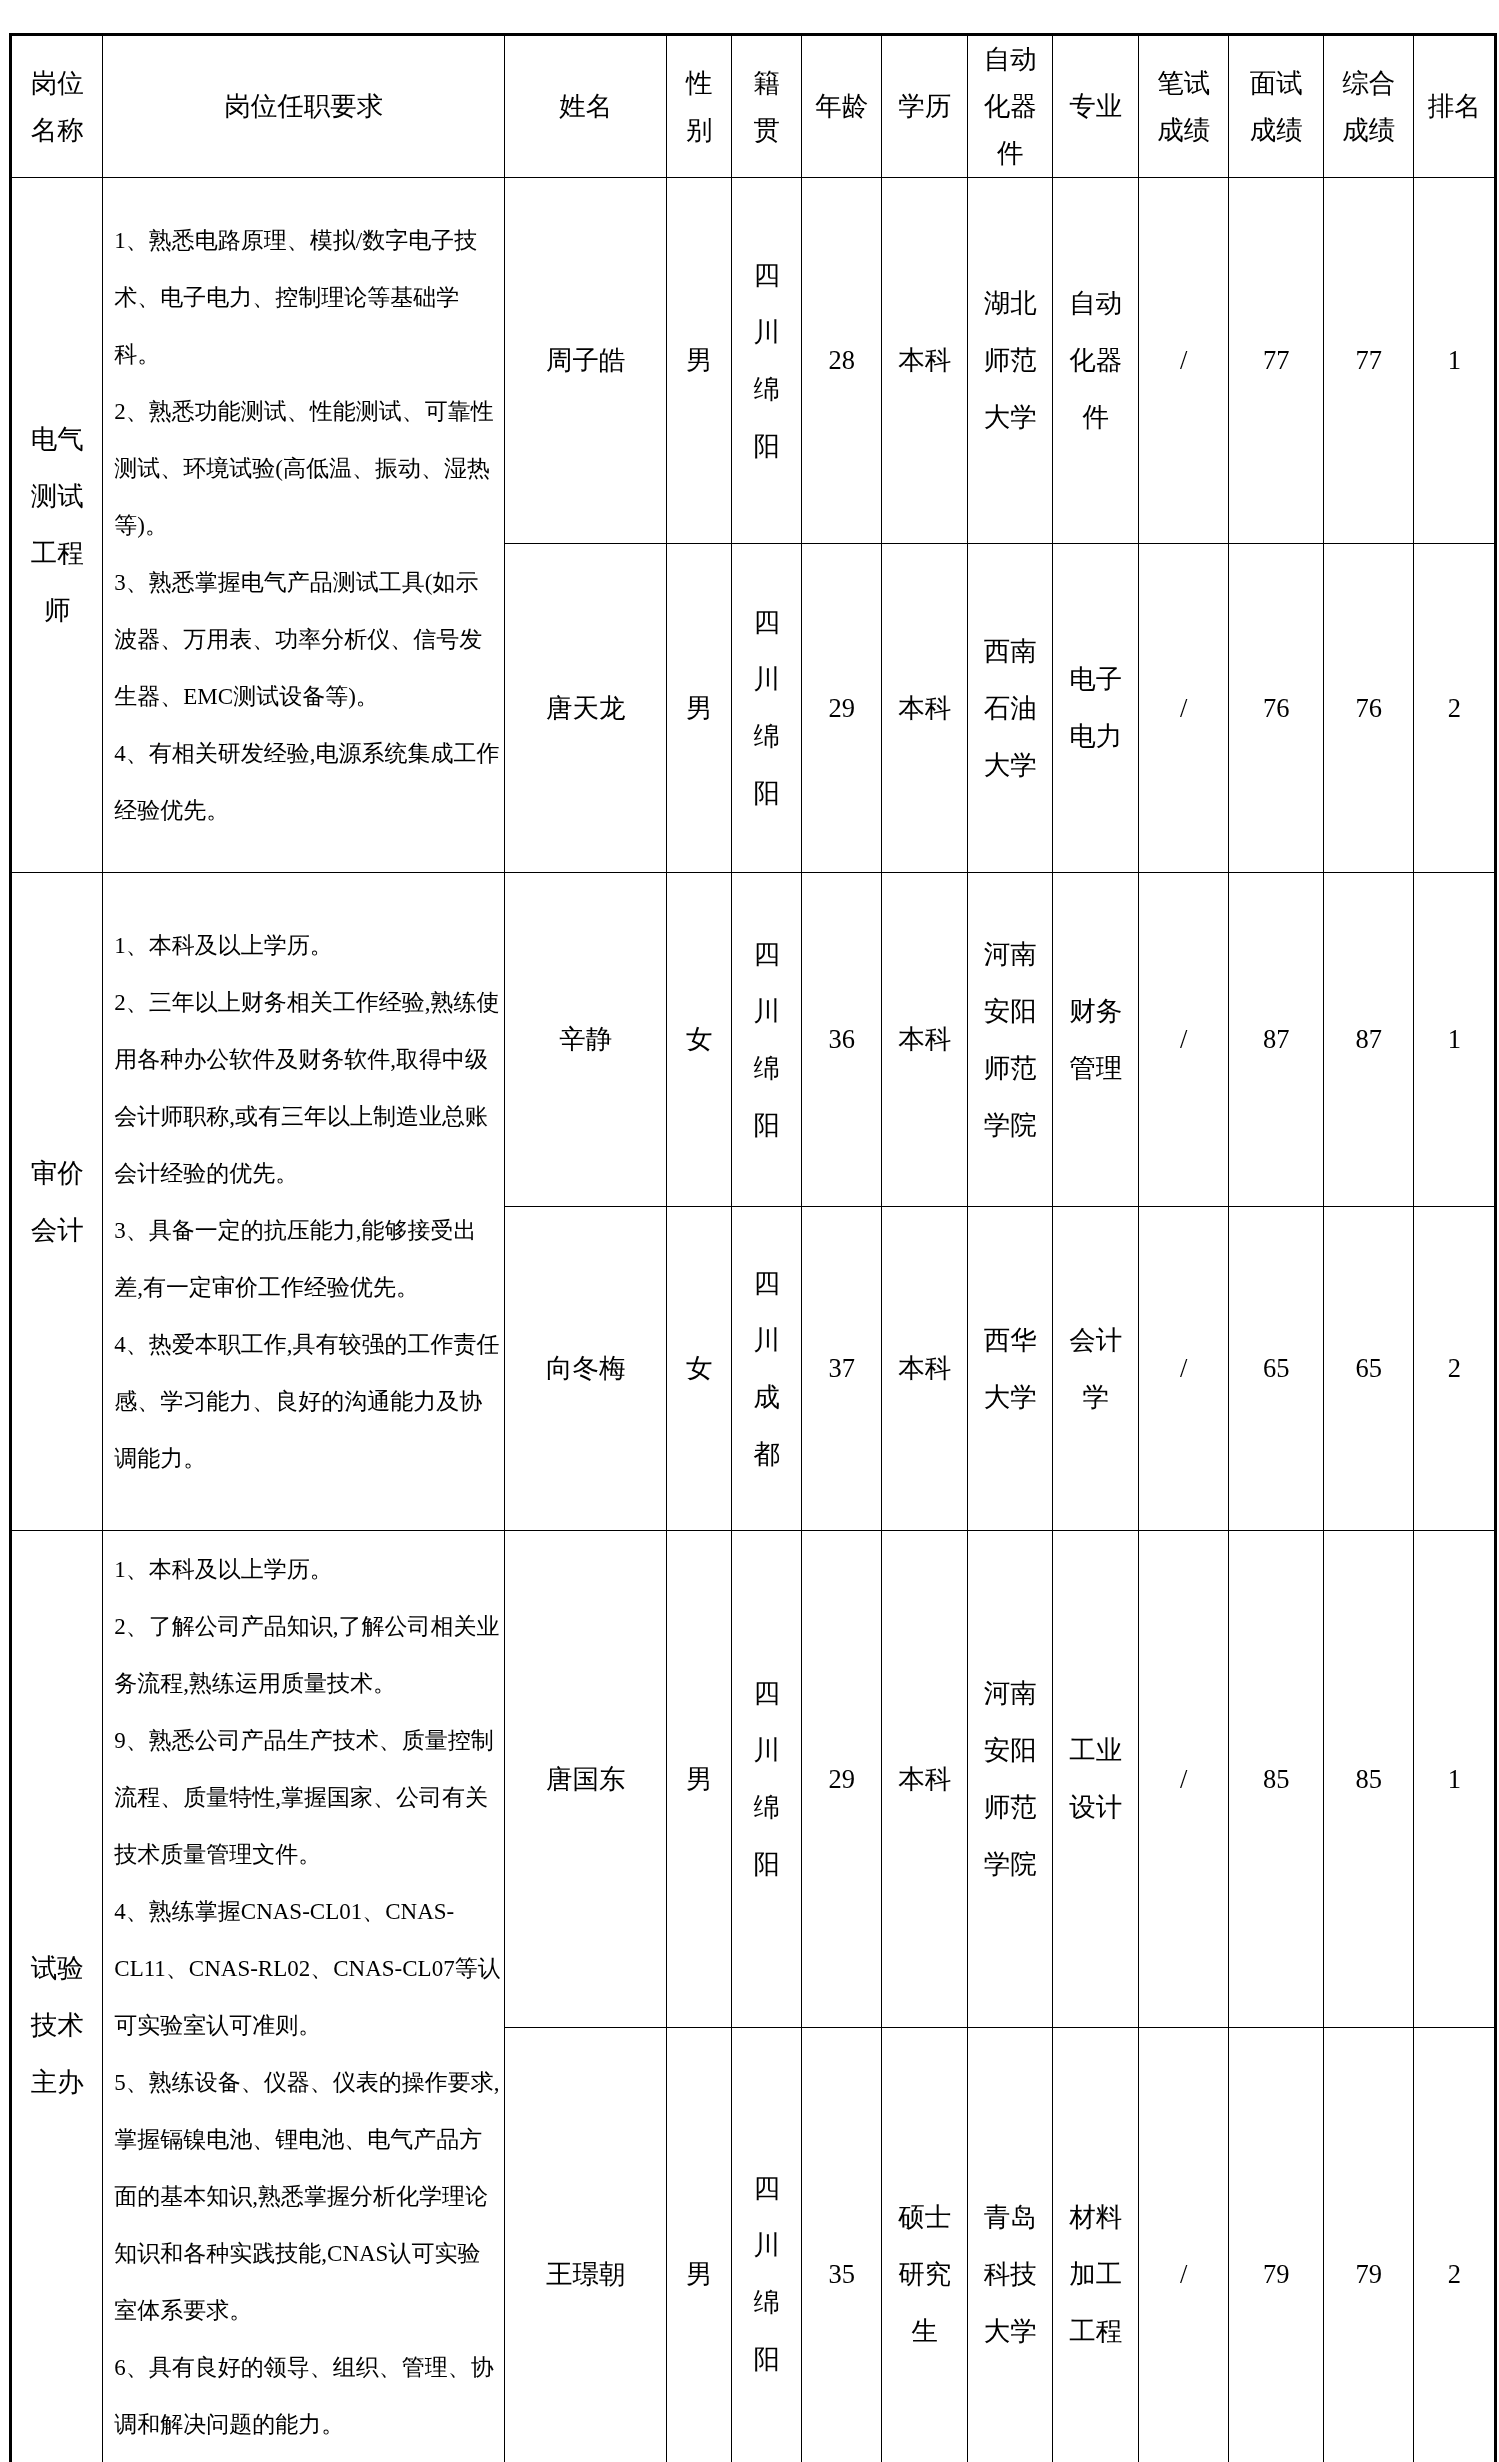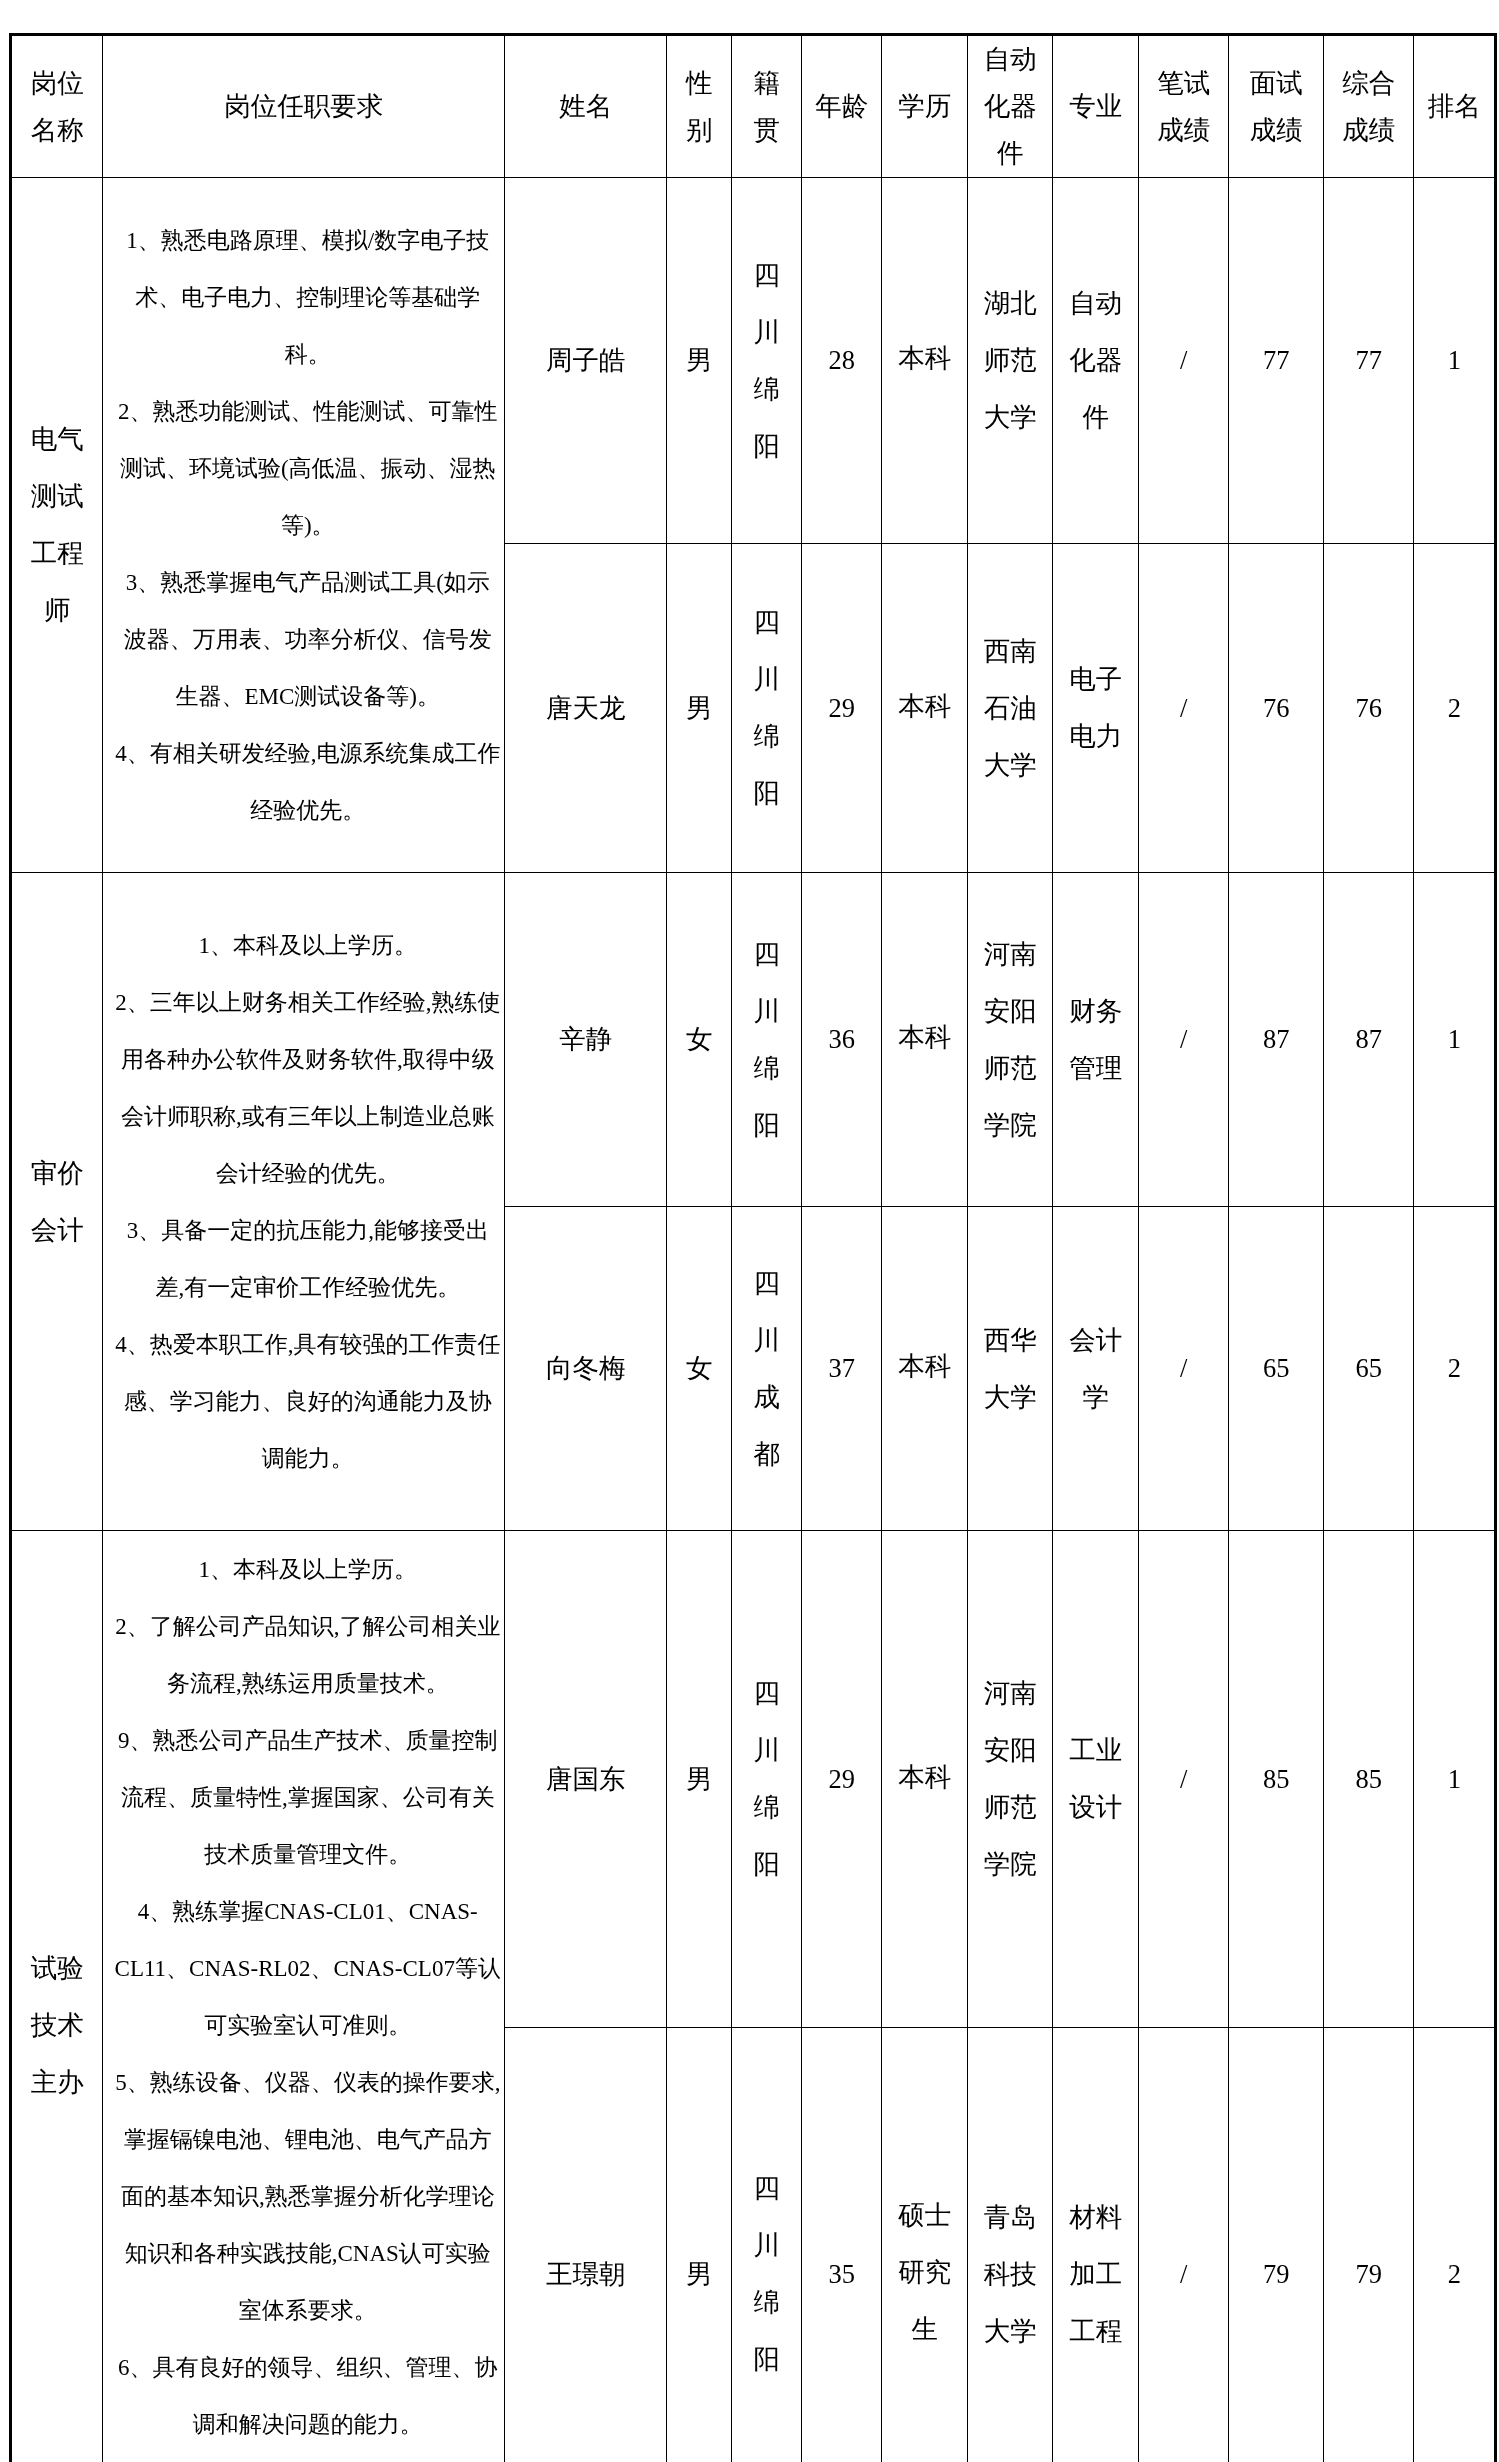--- a/index.html
+++ b/index.html
@@ -34,26 +34,26 @@
   }
   thead th {
     line-height: 47px;
     padding: 0 9.3px;
   }
   tbody td { line-height: 57px; }
 
   td.job      { padding: 0 12.4px; }
   td.gender   { padding: 0 7.8px; }
   td.hometown { padding: 0 15.6px; }
-  td.edu      { padding: 0 9.3px; font-family: Liberation Mono, monospace; }
+  td.edu      { padding: 0 9.3px; }
   td.school   { padding: 0 9.3px; margin-top: 48px; }
   td.major    { padding: 0 9.3px; }
 
   td.req {
-    text-align: center;
+    text-align: left;
     padding: 0 3.1px 0 11px;
   }
   td.req p {
     margin: 0;
     font-size: 23px;
     line-height: 57px;
   }
 </style>
 </head>
 <body>

